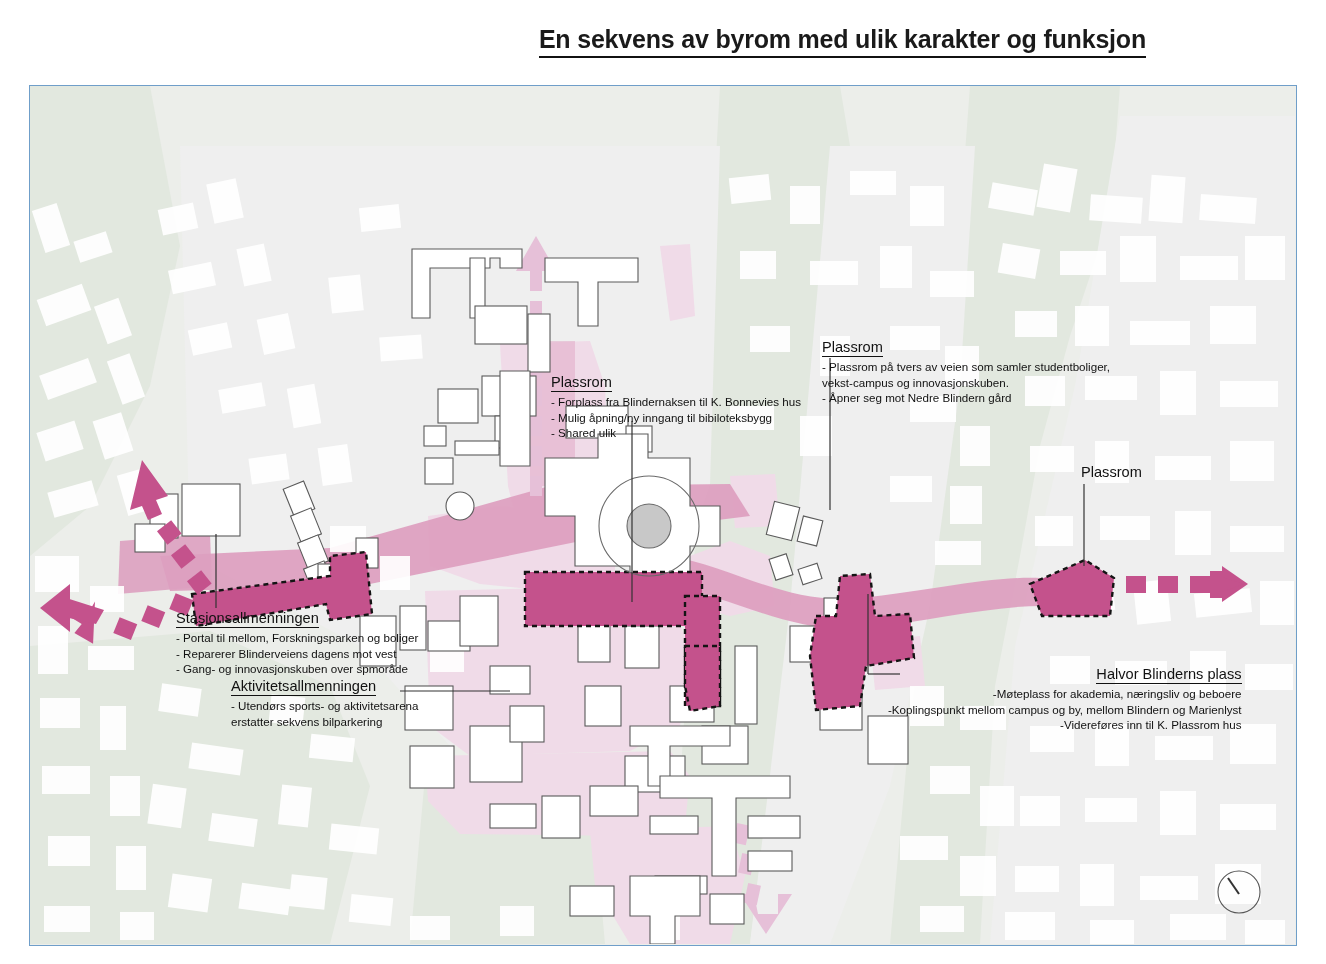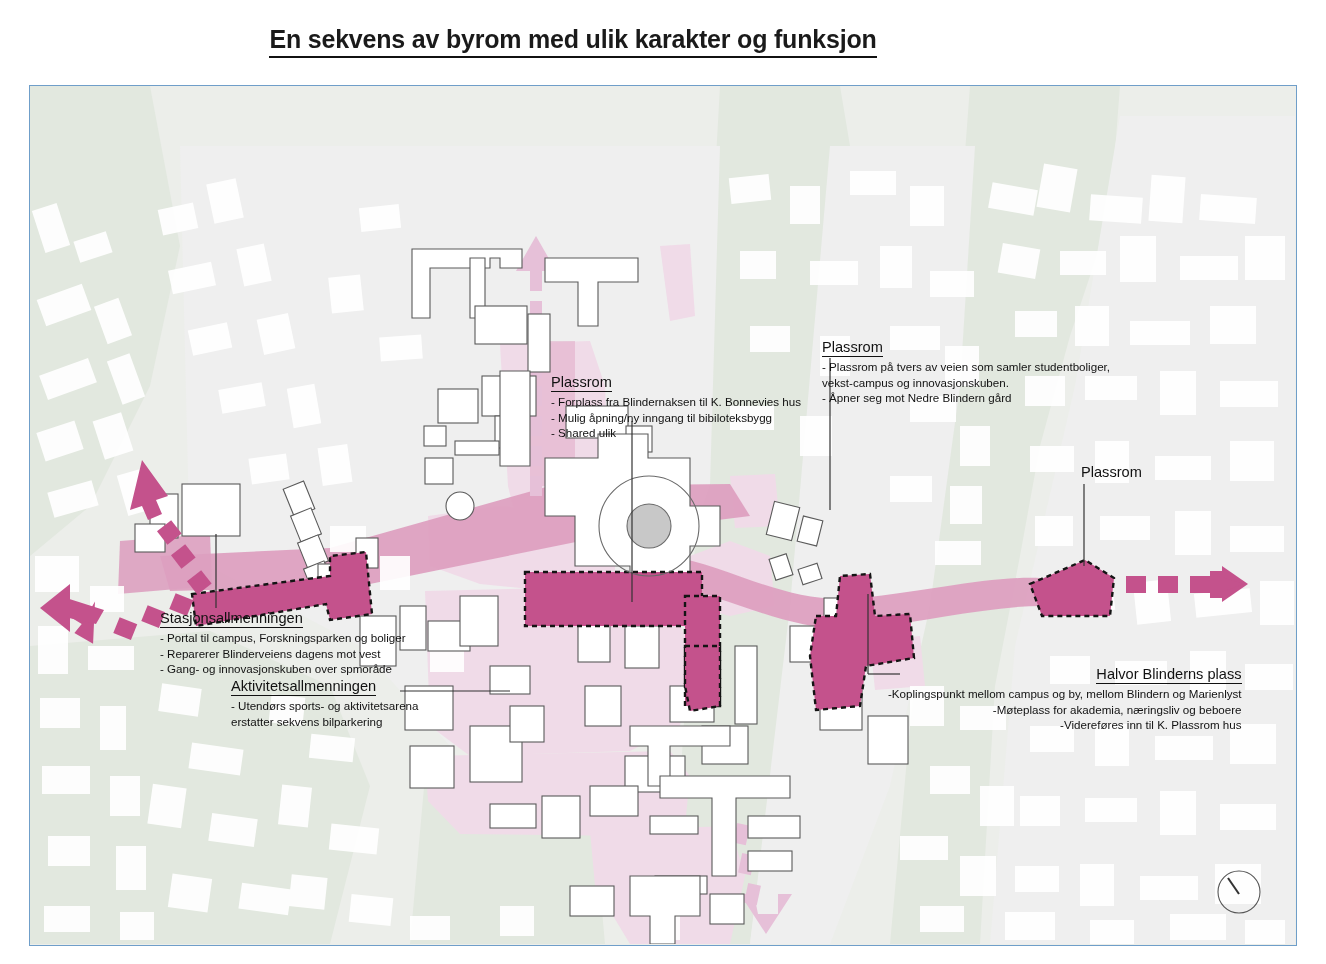--- a/index.html
+++ b/index.html
@@ -17,21 +17,21 @@
   }
 
   
   #title-bar {
     position: absolute;
     top: 0; left: 0;
     width: 1146px;
     height: 84px;
     display: flex;
     align-items: center;
-    justify-content: center;
+    justify-content: flex-end;
   }
   #doc-title {
     font-size: 25px;
     font-weight: bold;
     letter-spacing: -0.2px;
     border-bottom: 2.5px solid #111;
     padding-bottom: 2px;
     line-height: 1.1;
     white-space: nowrap;
   }
@@ -66,21 +66,21 @@
     padding-bottom: 0px;
     margin-bottom: 2px;
     line-height: 1.18;
   }
   .anno .ln { display: block; }
 
   #anno-plassrom-mid  { left: 551px; top: 374px; }
   #anno-plassrom-top  { left: 822px; top: 339px; }
   #anno-plassrom-right{ left: 1081px; top: 464px; }
   #anno-plassrom-right .hd { border-bottom: none; font-size:14.6px; }
-  #anno-stasjon       { left: 160px; top: 610px; }
+  #anno-stasjon       { left: 176px; top: 610px; }
   #anno-aktivitet     { left: 231px; top: 678px; }
   #anno-halvor        { left: 888px; top: 666px; text-align: right; }
 
   
   #compass {
     position: absolute;
     right: 32px;
     bottom: 28px;
     width: 50px;
     height: 50px;
@@ -443,29 +443,29 @@
   <span class="ln">vekst-campus og innovasjonskuben.</span>
   <span class="ln">- Åpner seg mot Nedre Blindern gård</span>
 </div>
 
 <div class="anno" id="anno-plassrom-right">
   <div class="hd">Plassrom</div>
 </div>
 
 <div class="anno" id="anno-stasjon">
   <div class="hd">Stasjonsallmenningen</div>
-  <span class="ln">- Portal til campus, Forskningsparken og boliger</span>
+  <span class="ln">- Portal til mellom, Forskningsparken og boliger</span>
   <span class="ln">- Reparerer Blinderveiens dagens mot vest</span>
   <span class="ln">- Gang- og innovasjonskuben over spmoråde</span>
 </div>
 
 <div class="anno" id="anno-aktivitet">
   <div class="hd">Aktivitetsallmenningen</div>
   <span class="ln">- Utendørs sports- og aktivitetsarena</span>
   <span class="ln">erstatter sekvens bilparkering</span>
 </div>
 
 <div class="anno" id="anno-halvor">
   <div class="hd">Halvor Blinderns plass</div>
+  <span class="ln">-Møteplass for akademia, næringsliv og beboere</span>
   <span class="ln">-Koplingspunkt mellom campus og by, mellom Blindern og Marienlyst</span>
-  <span class="ln">-Møteplass for akademia, næringsliv og beboere</span>
   <span class="ln">-Videreføres inn til K. Plassrom hus</span>
 </div>
 
 </body></html>

